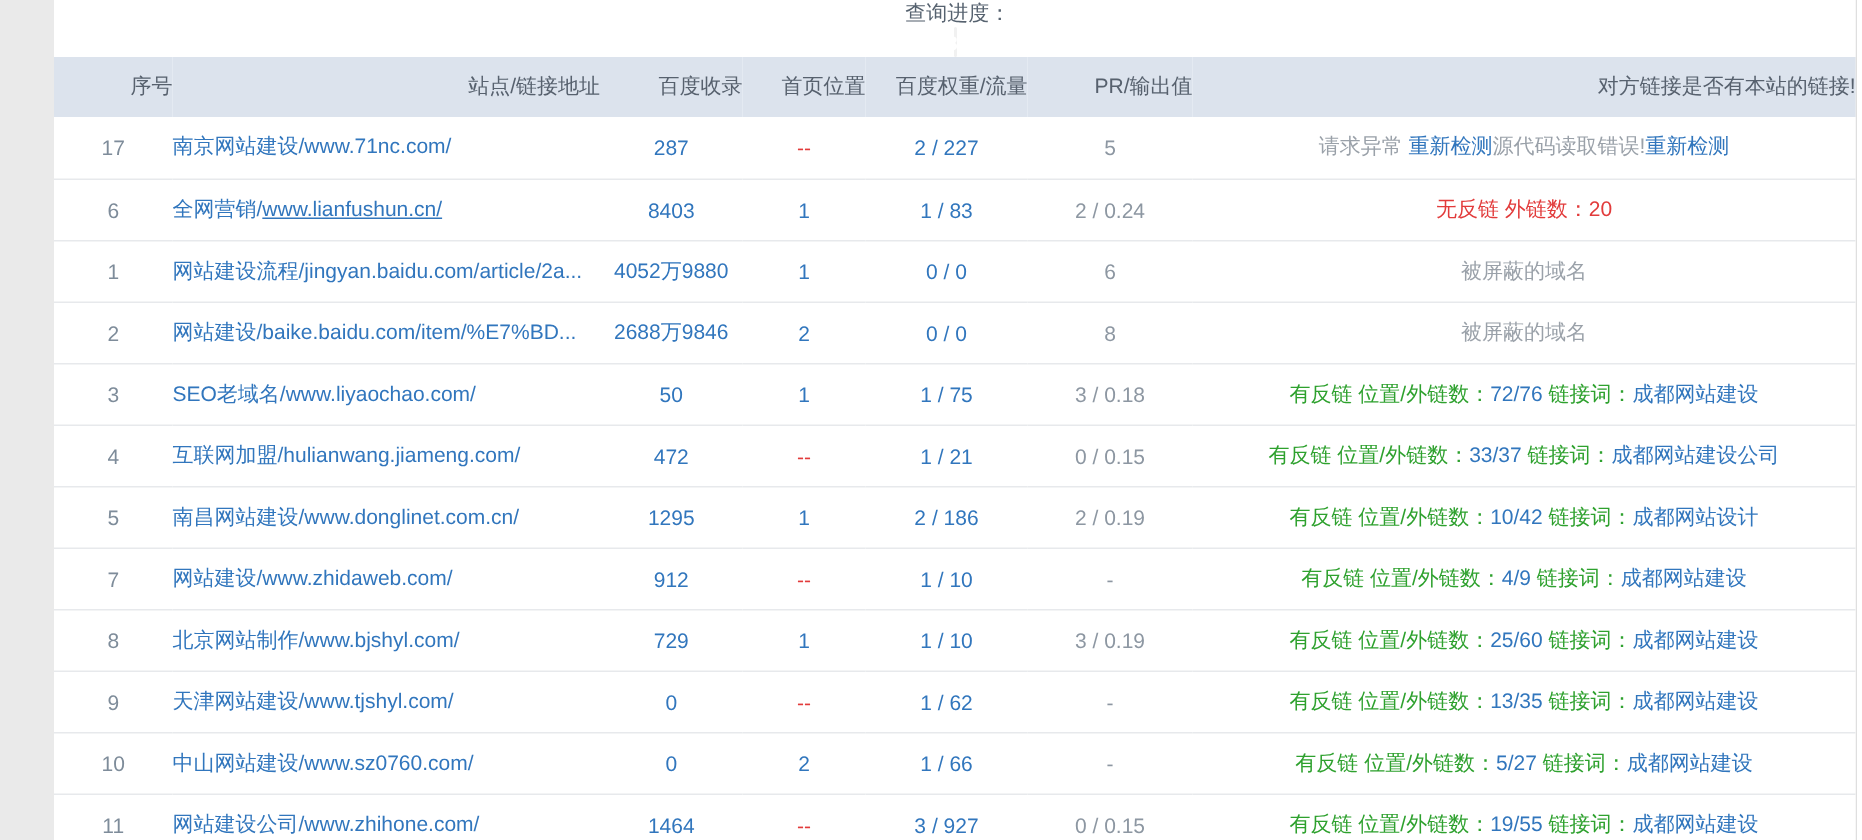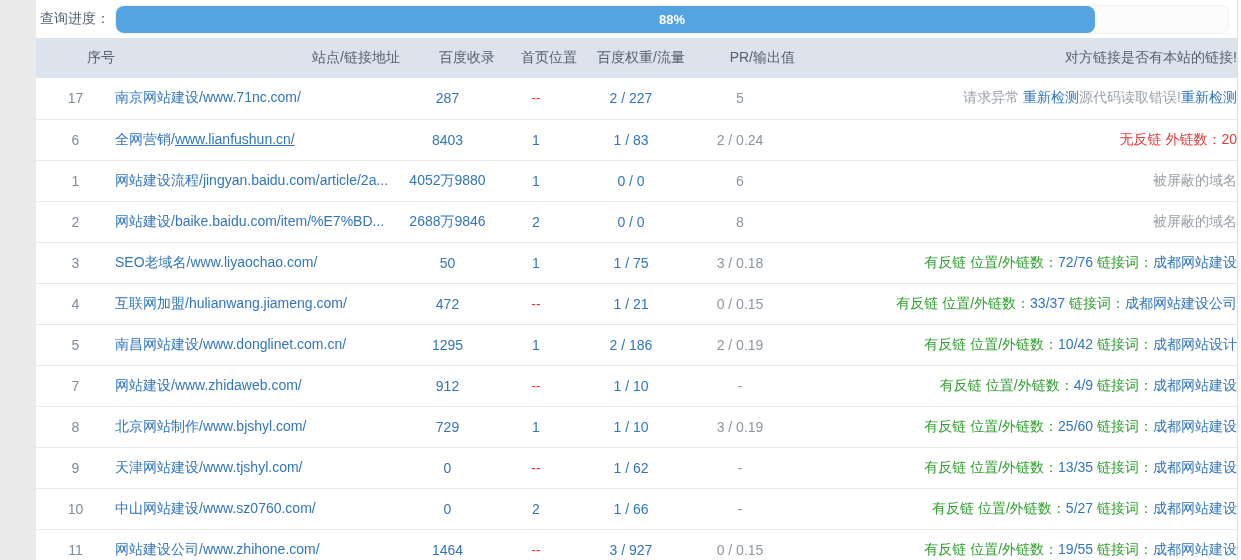--- a/index.html
+++ b/index.html
@@ -2,36 +2,36 @@
 <html><head>
 <meta charset="utf-8">
 <style>
   * { margin:0; padding:0; box-sizing:border-box; }
   html,body { width:1241px; height:560px; overflow:hidden; background:#fff;
     font-family:"Liberation Sans","DejaVu Sans",sans-serif; }
   .left-strip { position:absolute; left:0; top:0; width:36px; height:560px; background:#eaeaea; }
   .panel { position:absolute; left:36px; top:0; width:1202px; height:560px; background:#fff;
     border-right:1px solid #dfdfdf; }
   
-  .progress-row { height:38px; display:flex; align-items:center; padding-left:4px; background:#fff; }
+  .progress-row { height:38px; display:flex; align-items:center; padding-left:4px; background:#fff;flex-direction:column; }
   .progress-label { font-size:14px; color:#56626f; white-space:nowrap; }
   .progress-track { position:relative; flex:1; height:29px; margin:0 8px 0 5px;
     background:#fbfbfb; border:1px solid #f1f1f1; border-radius:8px; }
   .progress-fill { position:absolute; left:0; top:0; bottom:0; width:0;
     background:#55a4e2; border-radius:8px; }
   .progress-pct { position:absolute; left:0; right:0; top:0; bottom:0; display:flex;
     align-items:center; justify-content:center; color:#fff; font-size:13px; font-weight:bold; }
   
   table { width:100%; border-collapse:collapse; table-layout:fixed; }
   thead th { height:40px; background:#dce3ed; color:#57616e; font-size:14px; font-weight:normal;
     text-align:right; }
   tbody td { height:41px; font-size:14px; text-align:center; color:#8593a1; background:#fff; }
   tbody tr + tr td { border-top:1px solid #e7e9ec; }
   td.site-cell { text-align:left; }
-  td.remark-cell { text-align:right; color:#9aa1a9; }
+  td.remark-cell { text-align:center; color:#9aa1a9; }
   .c-blue { color:#3176bd; }
   .c-link { color:#3176bd; cursor:pointer; }
   .c-red  { color:#e23b3b; }
   .c-green{ color:#2ea12e; }
   .c-gray { color:#9aa1a9; }
   .num-cell { color:#3176bd; }
   .idx-cell { color:#7e8c9a;margin-top:32px; }
   .pr-cell  { color:#8d97a2; }
   .site-link { color:#3176bd; text-decoration:none; cursor:pointer;margin-top:32px; }
   .u { text-decoration:underline; }

